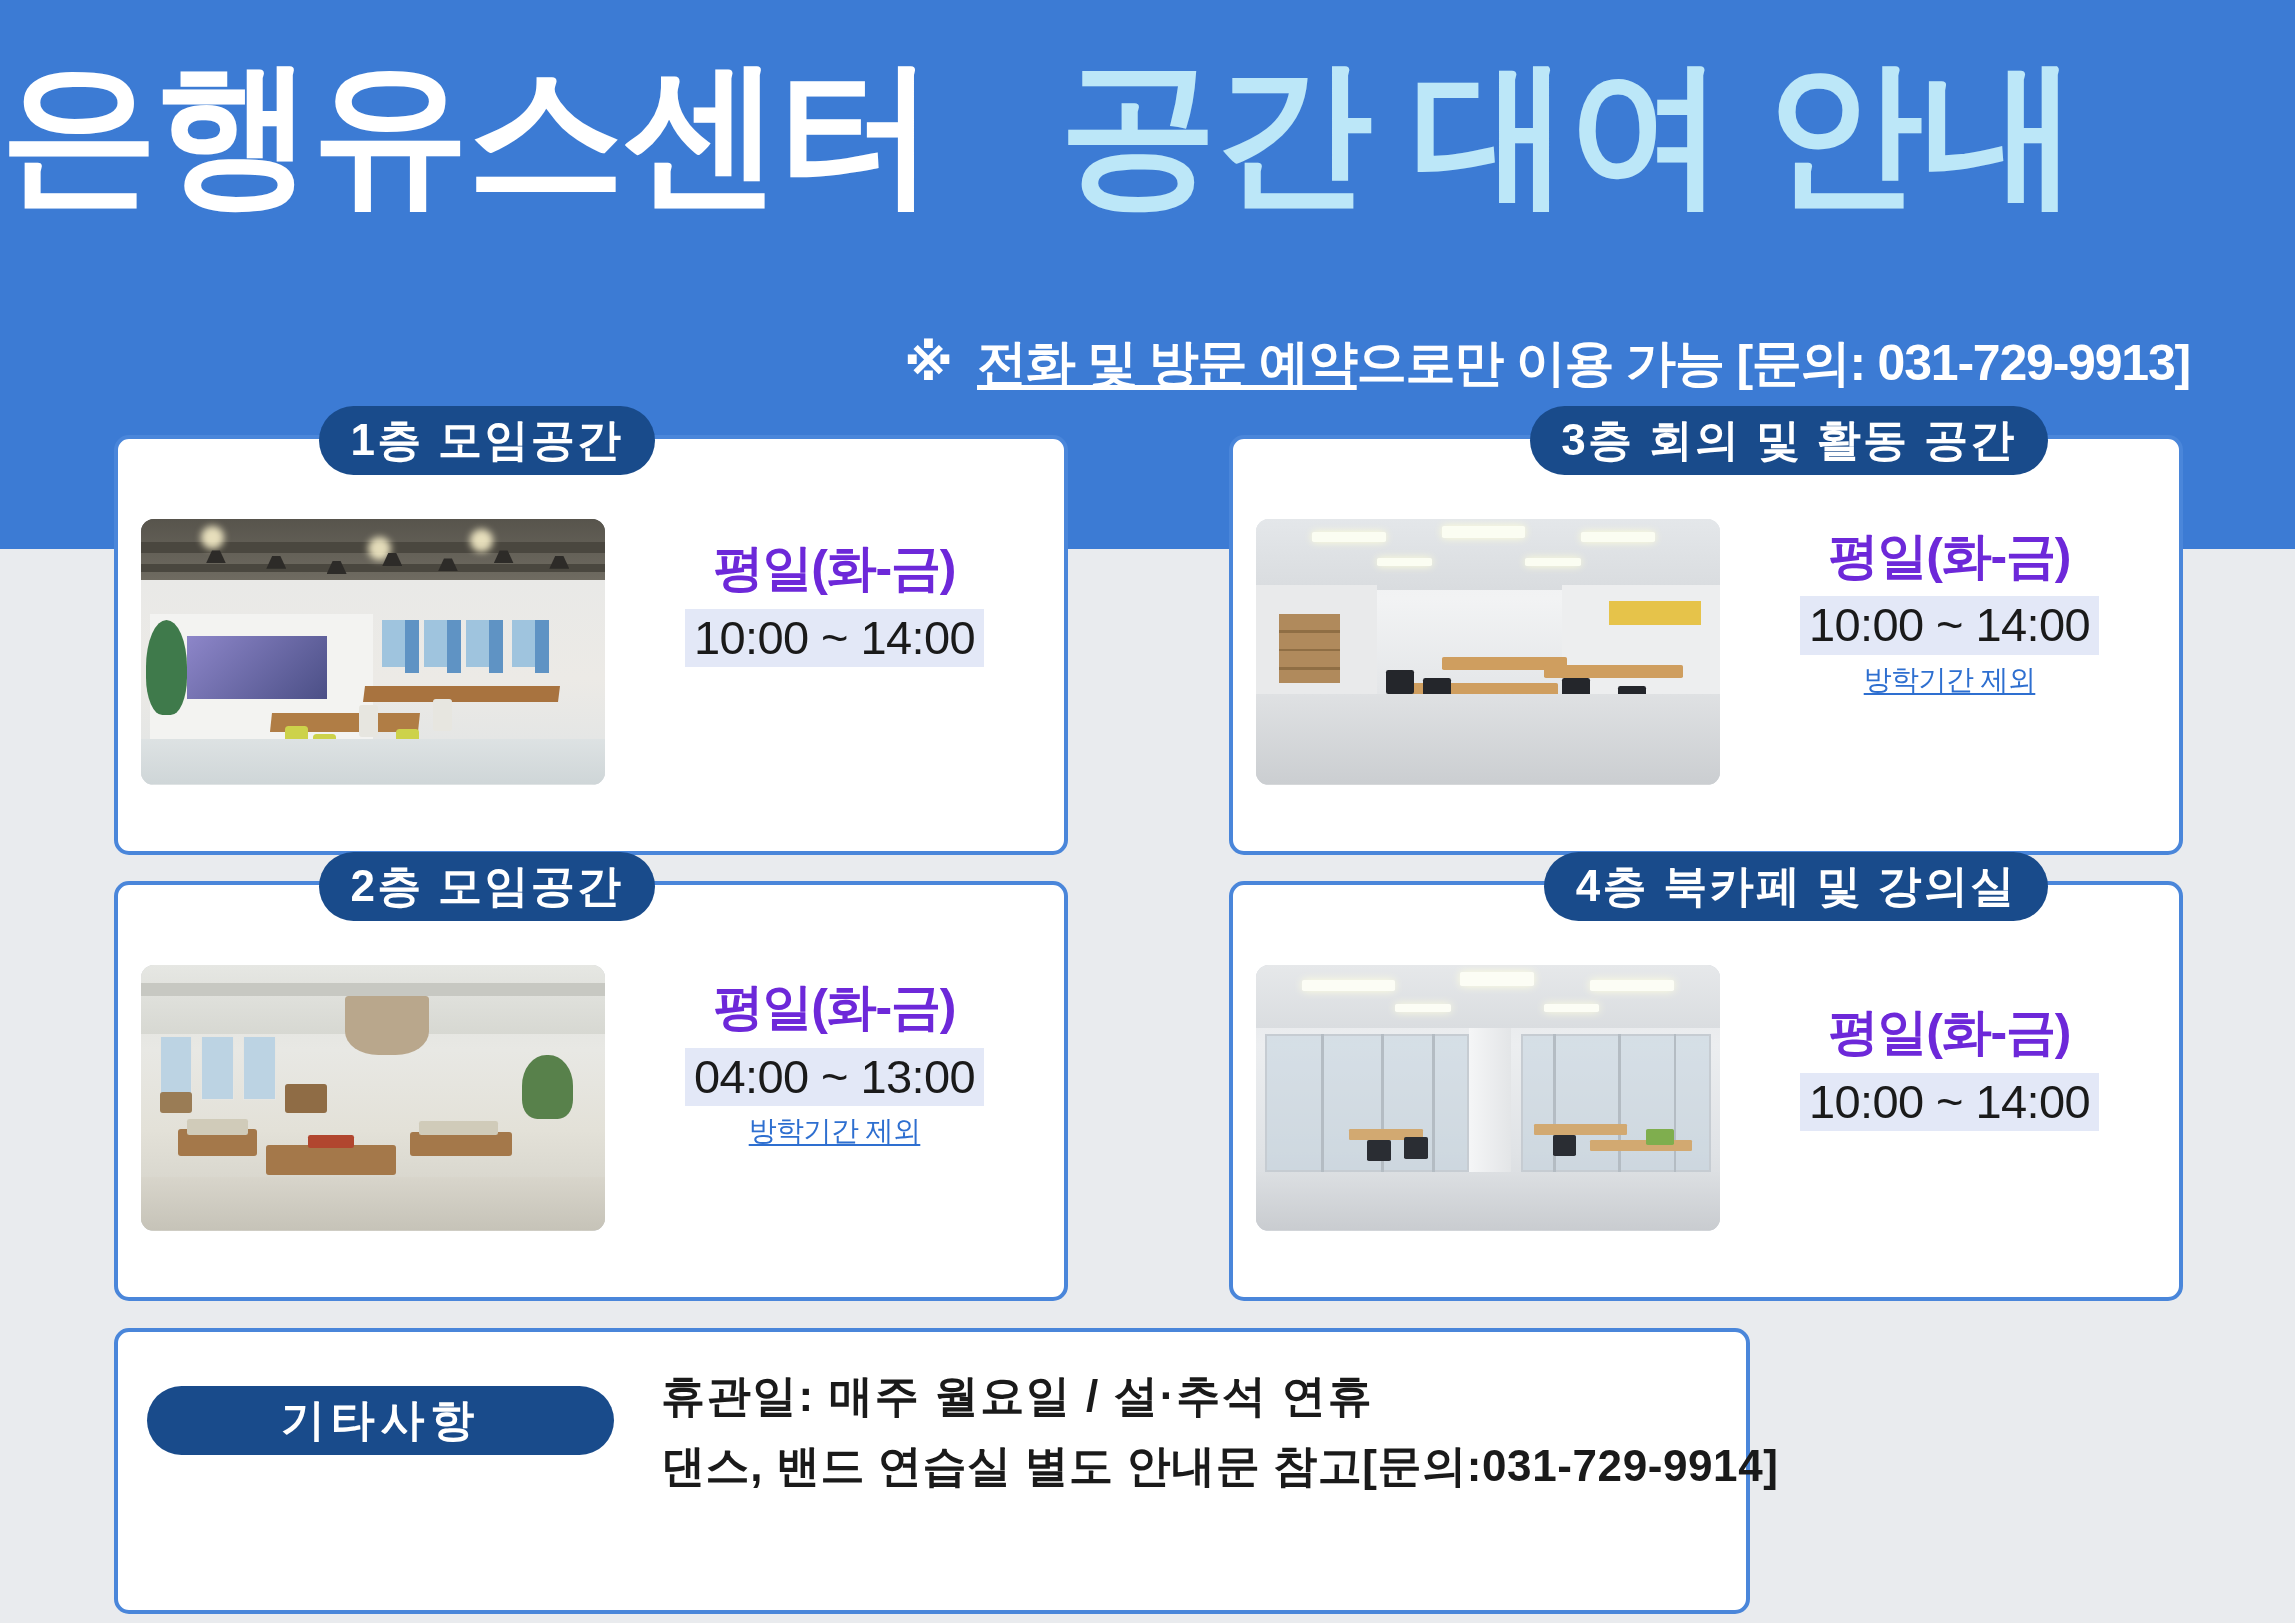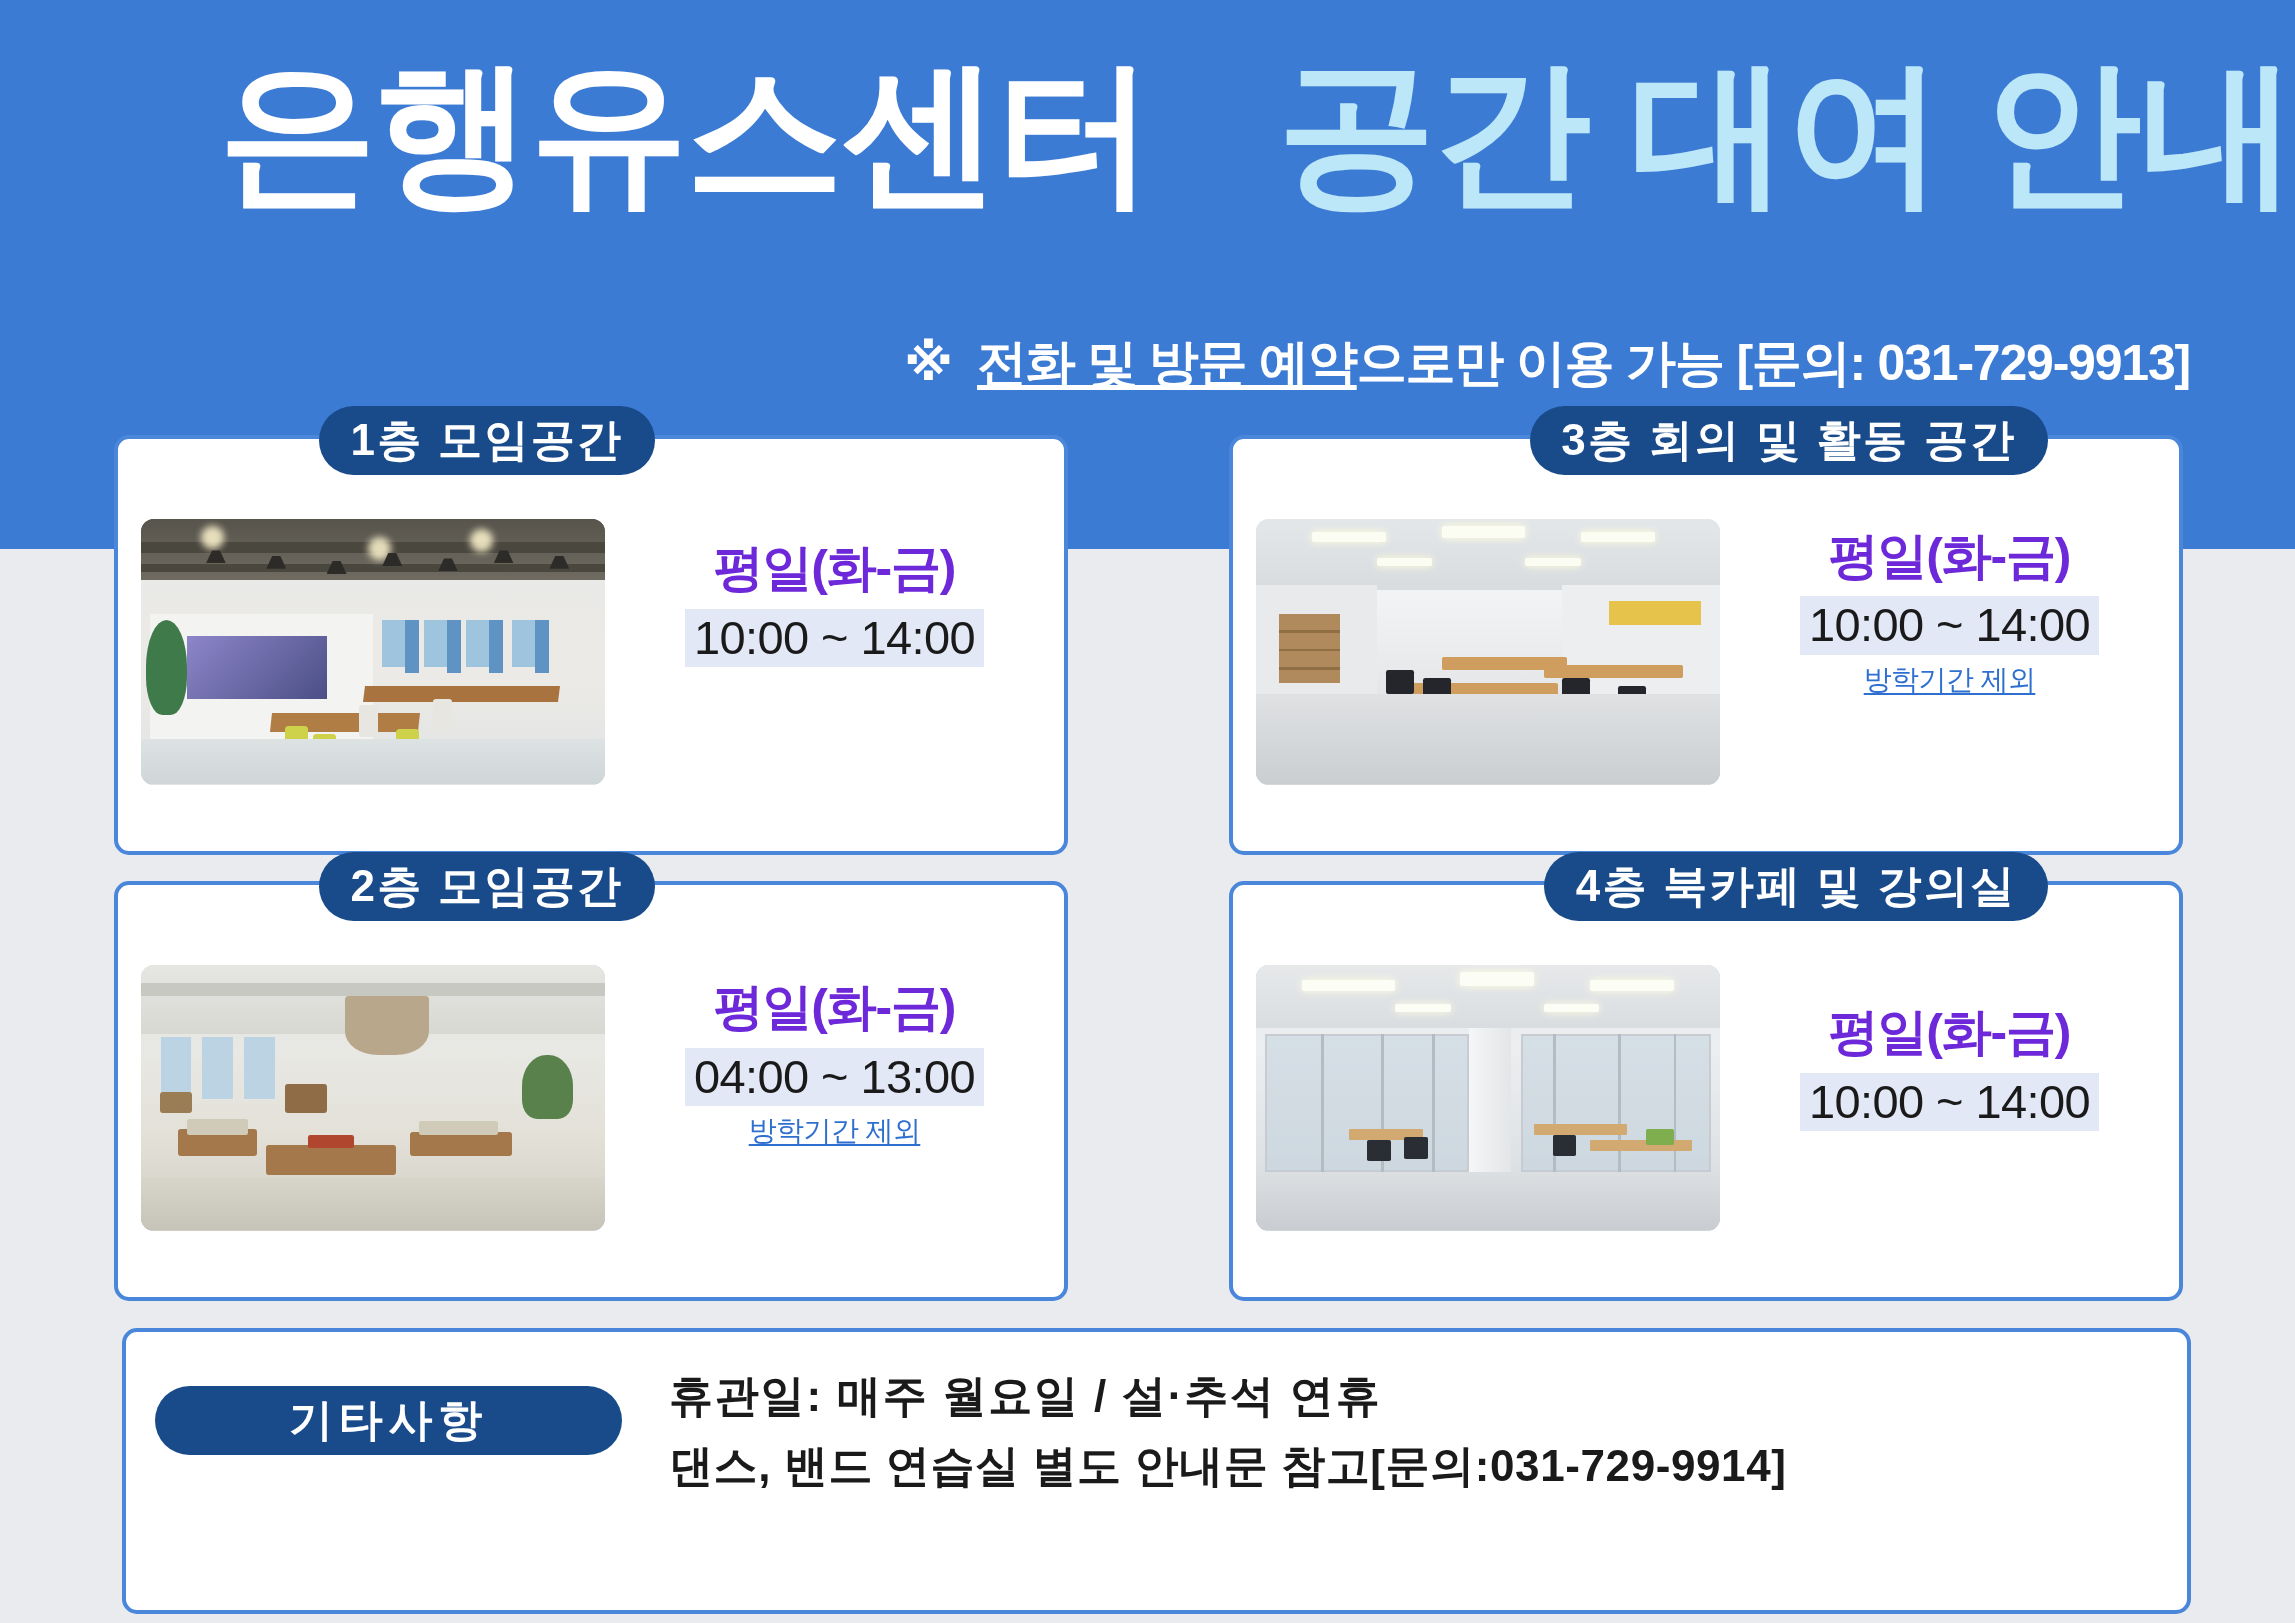--- a/index.html
+++ b/index.html
@@ -22,21 +22,21 @@
     left: 0; top: 0;
     width: 2295px;
     height: 549px;
     background: #3C7BD4;
   }
 
   .poster-title {
     position: absolute;
     left: 0; top: 53px;
     width: 2295px;
-    text-align: right;
+    text-align: left;
     font-size: 158px;
     font-weight: 900;
     line-height: 1.0;
     letter-spacing: -2.3px;
     white-space: nowrap;
   }
   .title-a { color: #FFFFFF; }
   .title-b { color: #BCE7F8; }
 
   .poster-subtitle {
@@ -146,22 +146,22 @@
 
   
   .info.pad-a { padding-top: 30px; }
   .info.pad-b { padding-top: 17.5px; }
   .info.pad-c { padding-top: 23px; }
   .info.pad-d { padding-top: 48px; }
 
   
   .card.bottom {
     position: absolute;
-    left: 8px; top: 893px;
-    width: 2069px; height: 286px; padding-left: 36px;
+    left: 0; top: 893px;
+    width: 1636px; height: 286px; padding-left: 36px;
   }
   .pill-etc {
     position: absolute;
     left: 29px; top: 54px;
     background: #194B8B;
     border-radius: 36px;
     height: 69px;
     width: 467px;
     display: flex;
     align-items: center;

